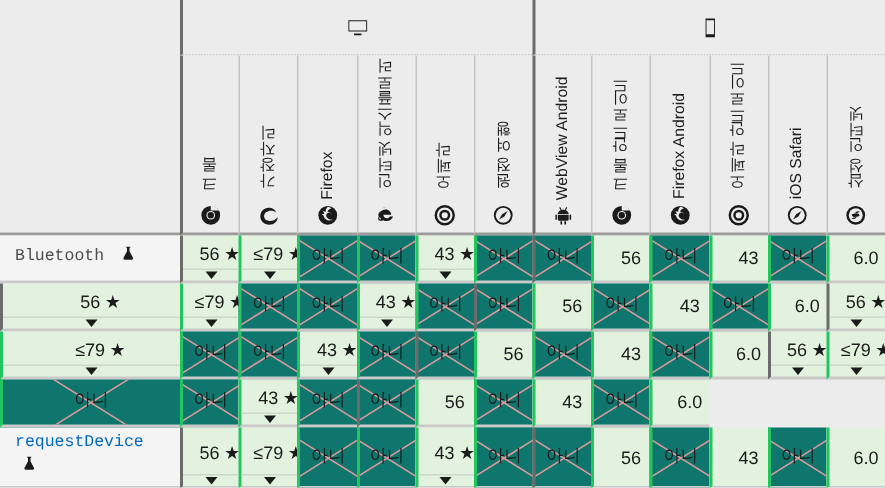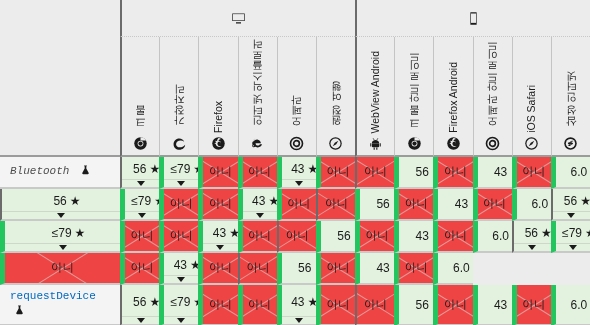--- a/index.html
+++ b/index.html
@@ -78,38 +78,38 @@
     background: #f4f4f4;
     border-bottom: 2px solid #c9c9c9;
     display: flex;
     align-items: center;
     padding: 0 8px 0 10px;
     font-family: "Liberation Mono", monospace;
     font-size: 11px;
     line-height: 1.35;
     color: #0069c2;
   }
-  .feat.current { color: #4d4d4d; font-style: italic; }
+  .feat.current { color: #4d4d4d; }
   .feat .ftxt { word-break: break-all; }
   .feat .flask { display: inline-block; vertical-align: -2px; margin-left: 4px; }
 
   
   .cell {
     position: relative;
-    border-left: 5px solid #22c55e;
+    border-left: 2px solid #22c55e;
     border-bottom: 2px solid #c9c9c9;
     display: flex;
     align-items: center;
     justify-content: center;
     overflow: hidden;
     font-size: 12px;
   }
   .cell.grp { border-left: 2px solid #6b6b6b; }
   .cell.yes { background: #e3f2df; padding-left: 12px; }
-  .cell.no  { background: #ef4444; }
+  .cell.no  { background: #0f766e; }
 
   .cell .lbl {
     display: flex; align-items: center; gap: 3px;
     z-index: 2;
     line-height: 1;
     font-size: 12px;
     color: #1b1b1b;
   }
   .cell.no .lbl { font-size: 11.5px; }
   .cell .star { font-size: 12px; line-height: 1; }

